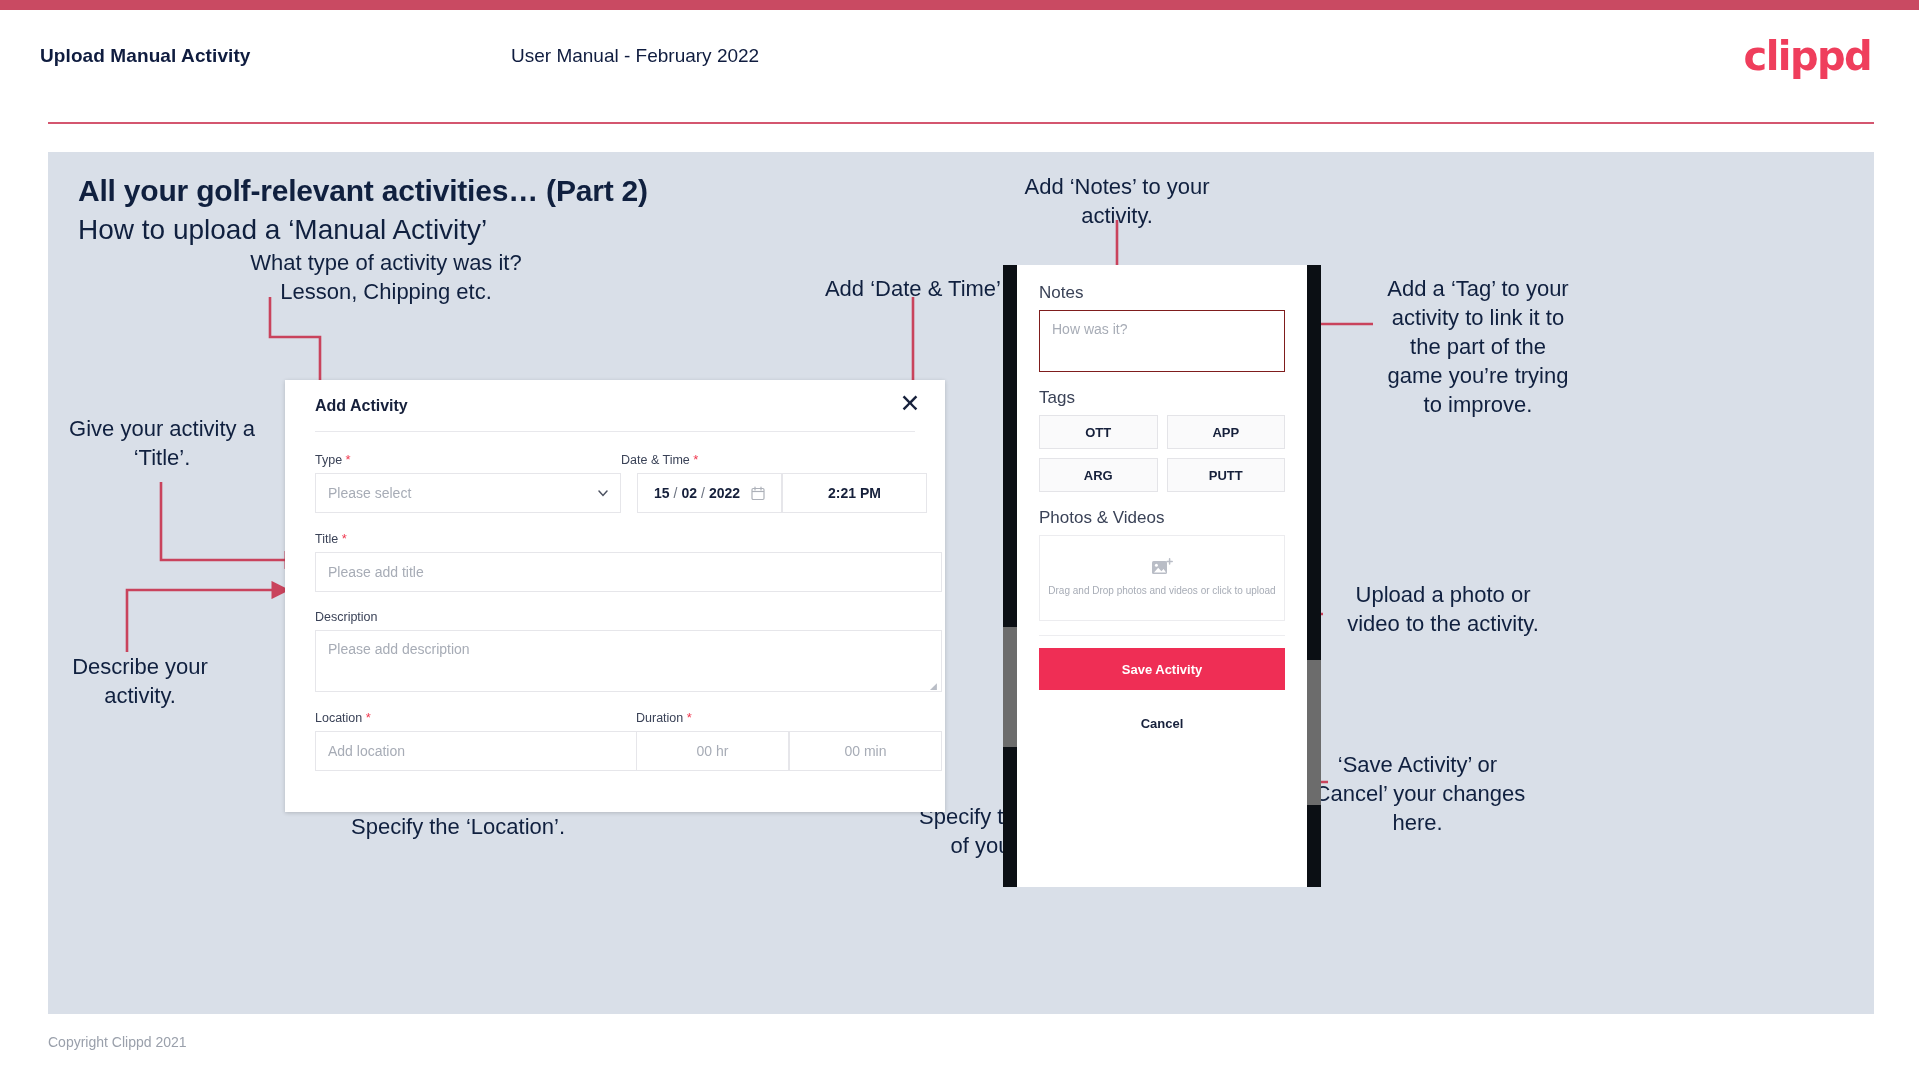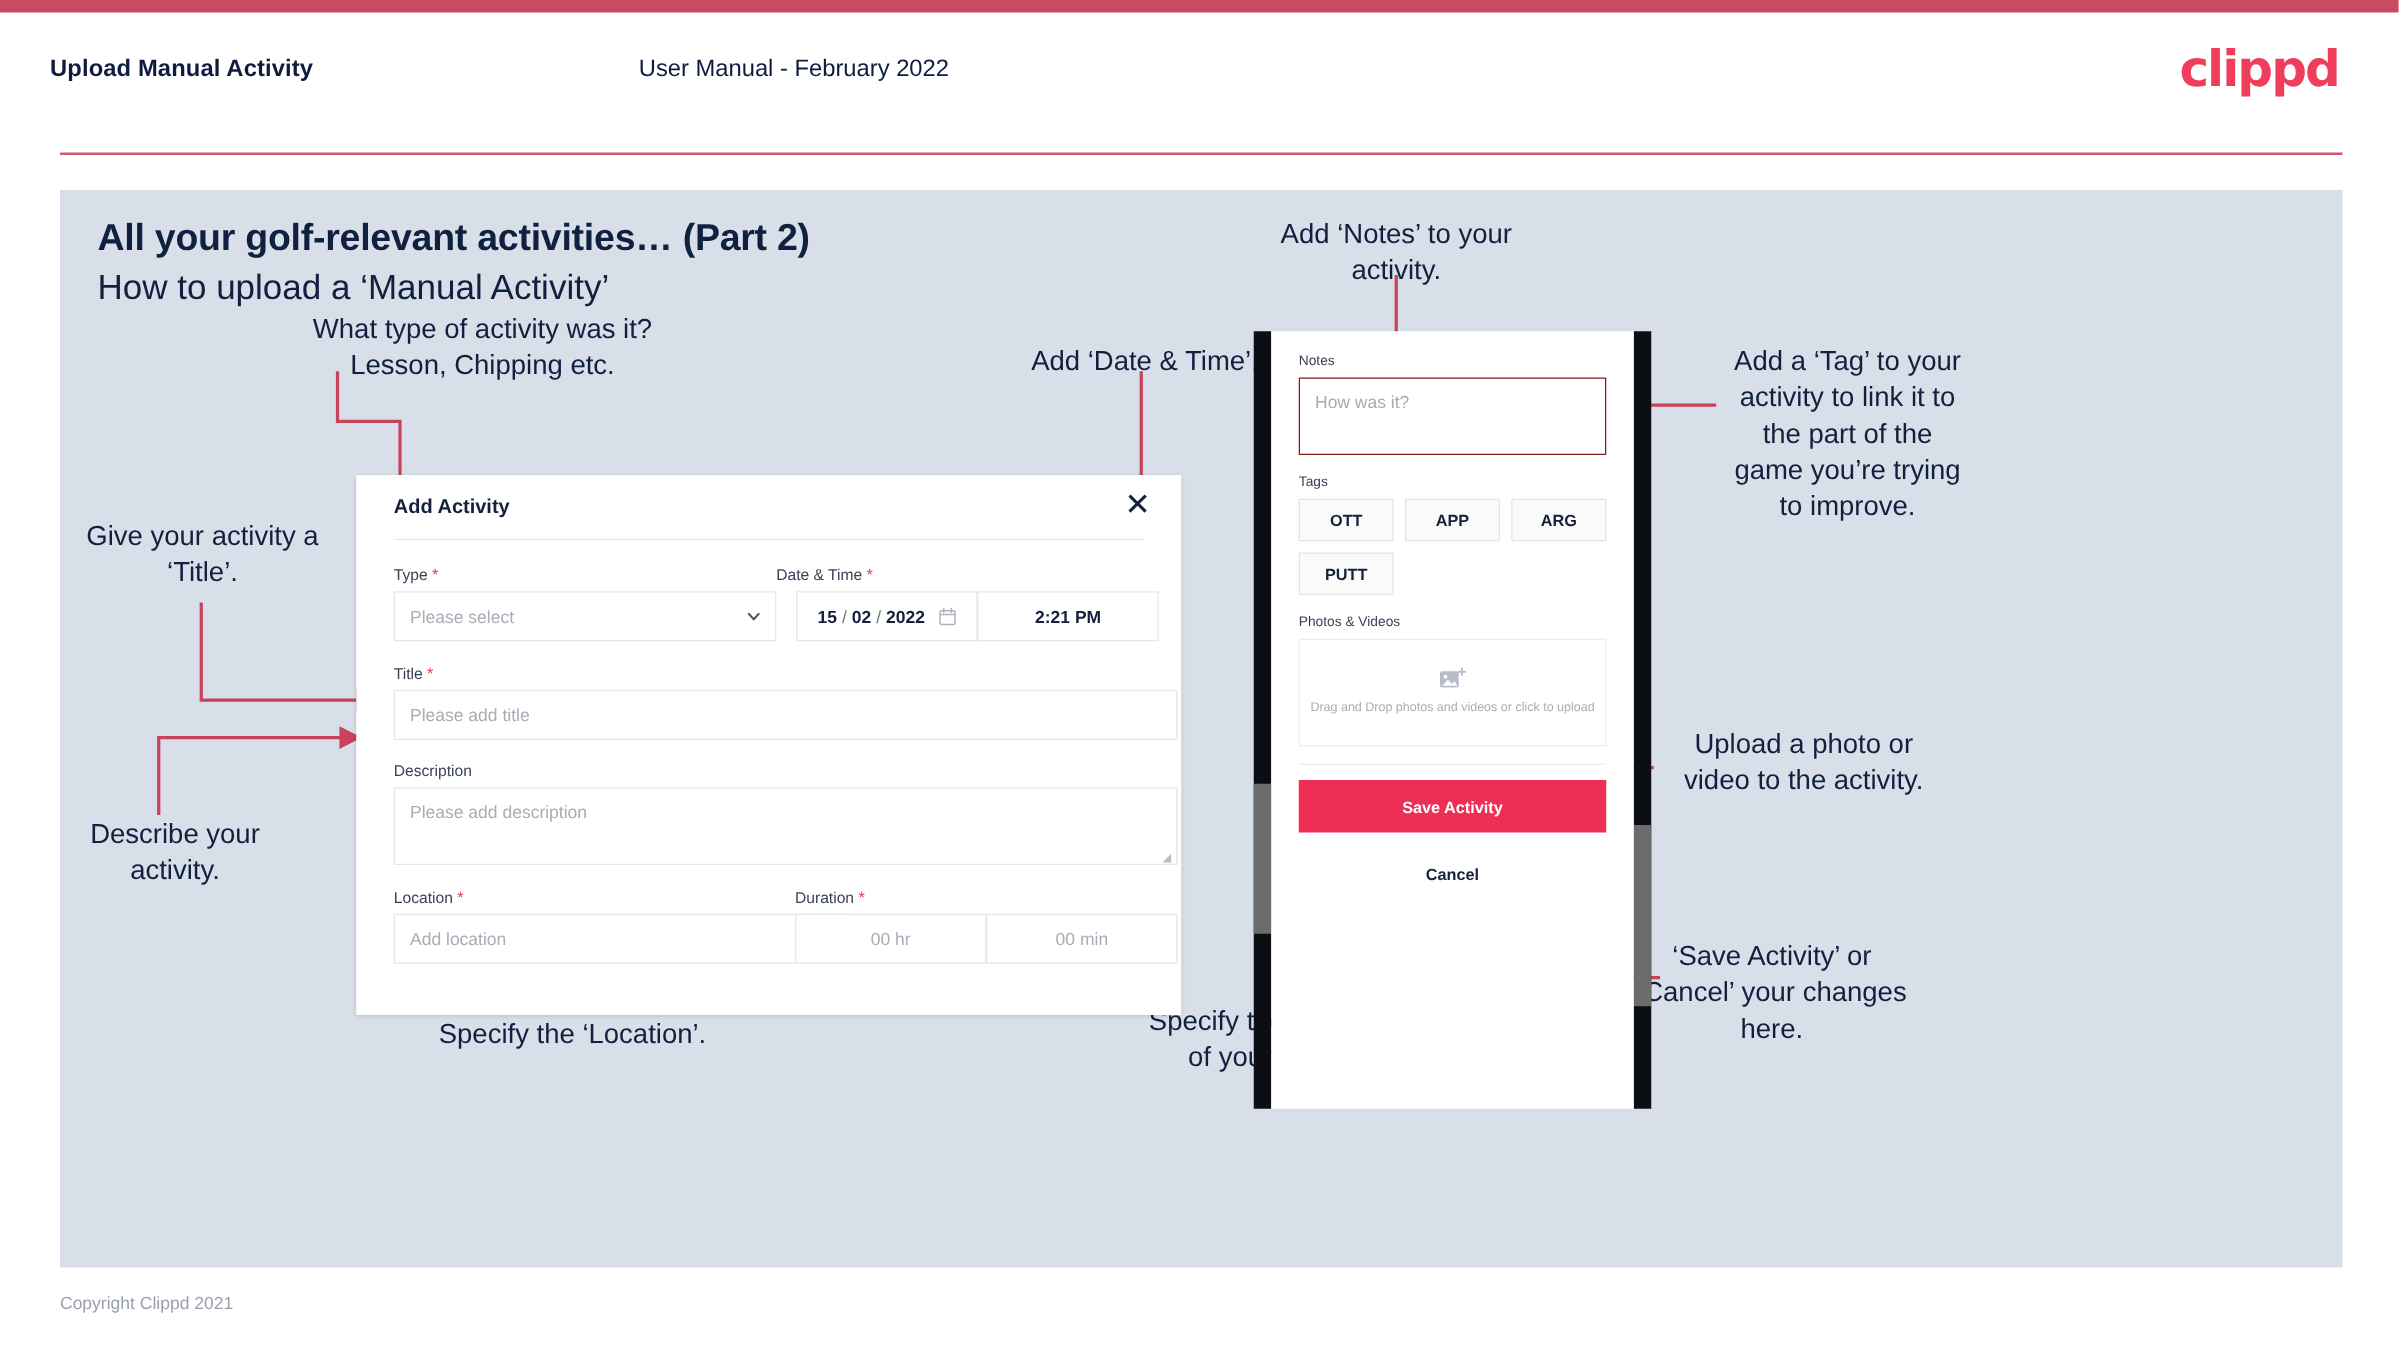--- a/index.html
+++ b/index.html
@@ -179,28 +179,28 @@
   }
   .bezel-l .seg { top: 362px; height: 120px; }
   .bezel-r .seg { top: 395px; height: 145px; }
 
   .screen {
     position: absolute; left: 14px; top: 0;
     width: 290px; height: 622px;
     background: #ffffff;
     padding: 18px 22px 0 22px;
   }
-  .p-lbl { font-size: 11px; color: #3a4257; margin-bottom: 7px; }
+  .p-lbl { font-size: 17px; color: #3a4257; margin-bottom: 7px; }
   .p-notes {
     height: 62px; border: 1px solid #7f1d1d;
     font-size: 14px; color: #a7acb6; padding: 10px 12px;
   }
   .p-gap { height: 16px; }
   .tag-grid {
-    display: grid; grid-template-columns: 1fr 1fr 1fr;
+    display: grid; grid-template-columns: 1fr 1fr;
     gap: 9px;
   }
   .tag {
     height: 34px; border: 1px solid #e4e4e8; background: #fafafb;
     display: flex; align-items: center; justify-content: center;
     font-size: 13px; font-weight: 700; color: #16203b;
   }
   .drop {
     height: 86px; border: 1px solid #ececef;
     display: flex; flex-direction: column;

